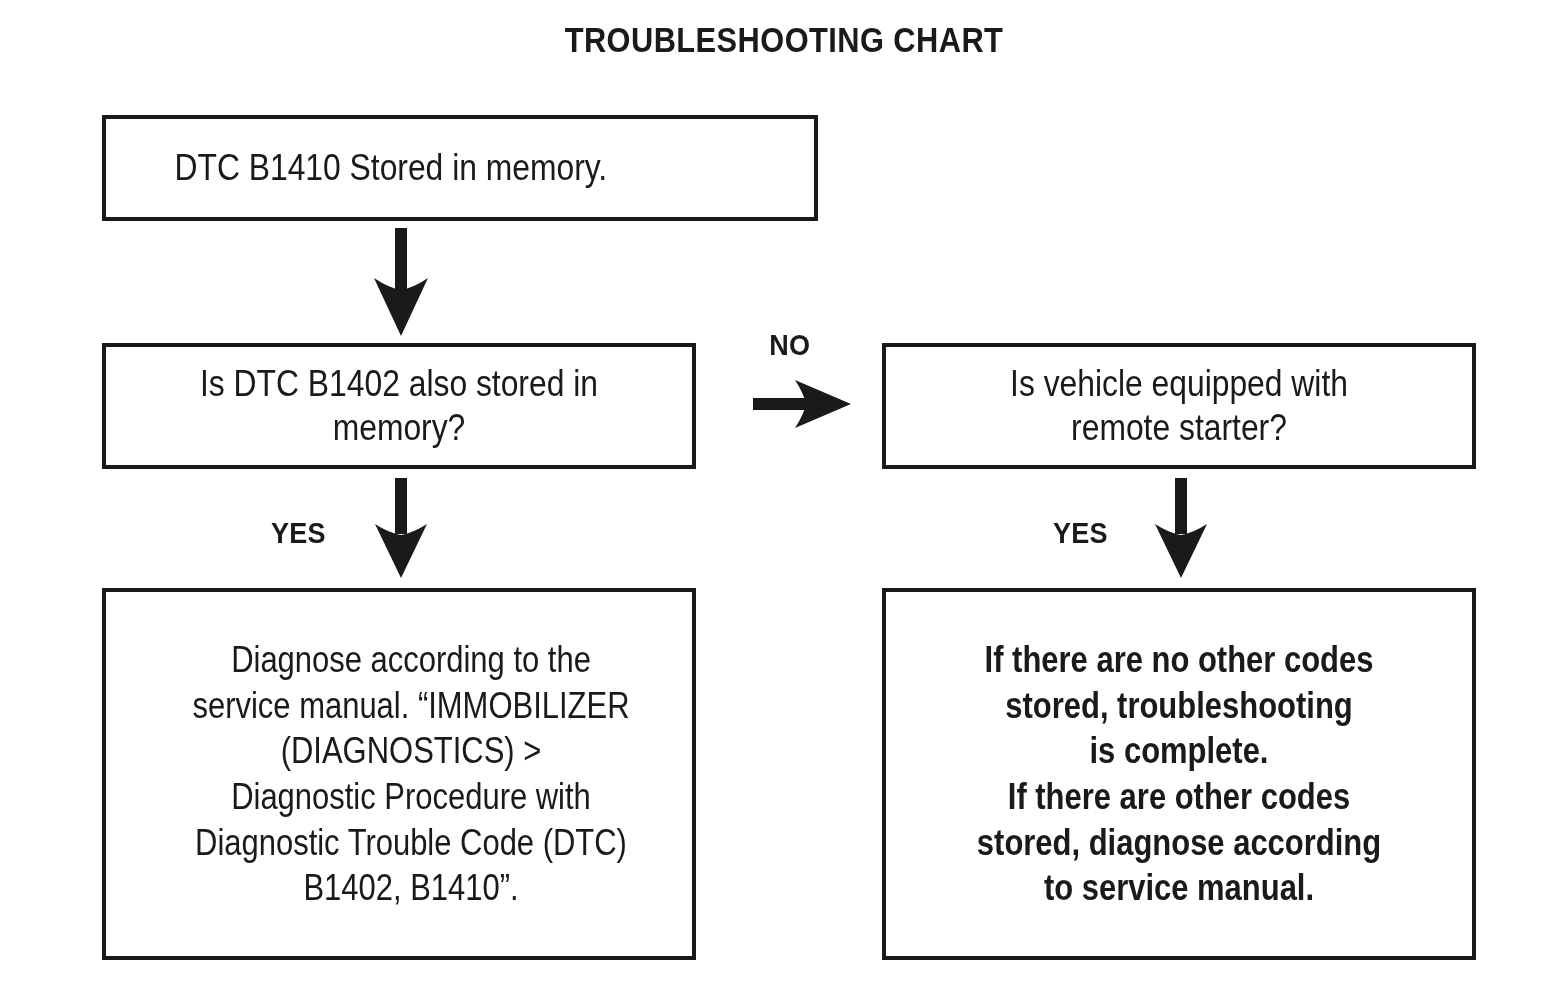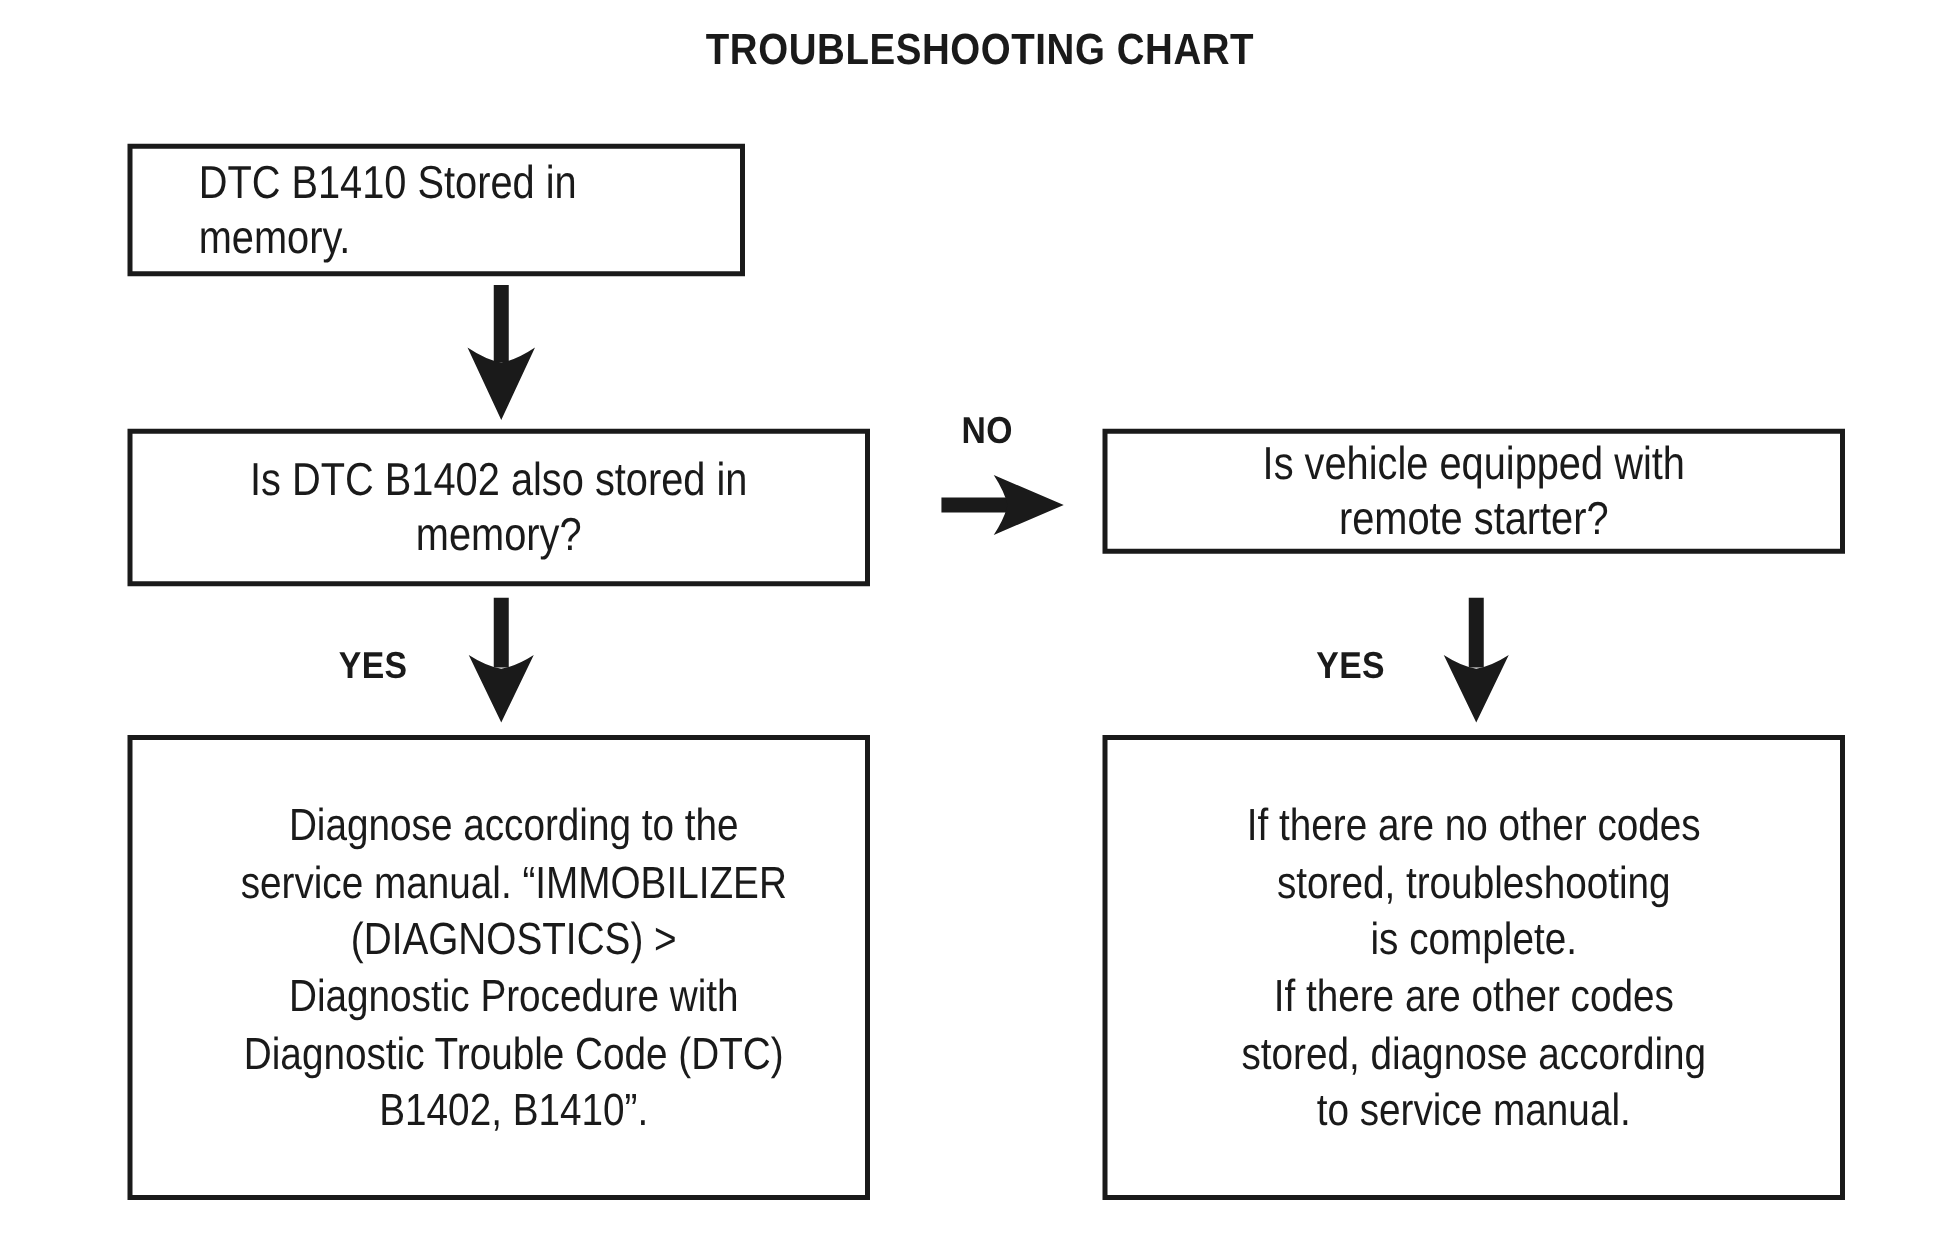--- a/index.html
+++ b/index.html
@@ -55,26 +55,26 @@
     color: #1a1a1a;
     transform: scaleX(0.86);
     white-space: pre-line;
     text-align: center;
     width: 116%;
   }
   .node-text.left-align {
     text-align: left;
   }
 
-  #box-start        { left: 102px; top: 115px;  width: 494px;  height: 106px; }
+  #box-start        { left: 102px; top: 115px;  width: 716px;  height: 106px; }
   #box-start .node-text { padding-left: 22px; }
   #box-q1           { left: 102px; top: 343px;  width: 594px;  height: 126px; }
-  #box-q2           { left: 882px; top: 343px;  width: 594px;  height: 100px; }
+  #box-q2           { left: 882px; top: 343px;  width: 594px;  height: 126px; }
   #box-result-left  { left: 102px; top: 588px;  width: 594px;  height: 372px; padding-left: 24px; }
-  #box-result-right { left: 882px; top: 588px;  width: 594px;  height: 372px; }
+  #box-result-right { left: 882px; top: 588px;  width: 594px;  height: 372px; font-weight: bold; }
 
   #box-result-left .node-text,
   #box-result-right .node-text { font-size: 36px; line-height: 1.27; }
 
   
   .arrow {
     position: absolute;
   }
   .arrow svg { display: block; }
 

